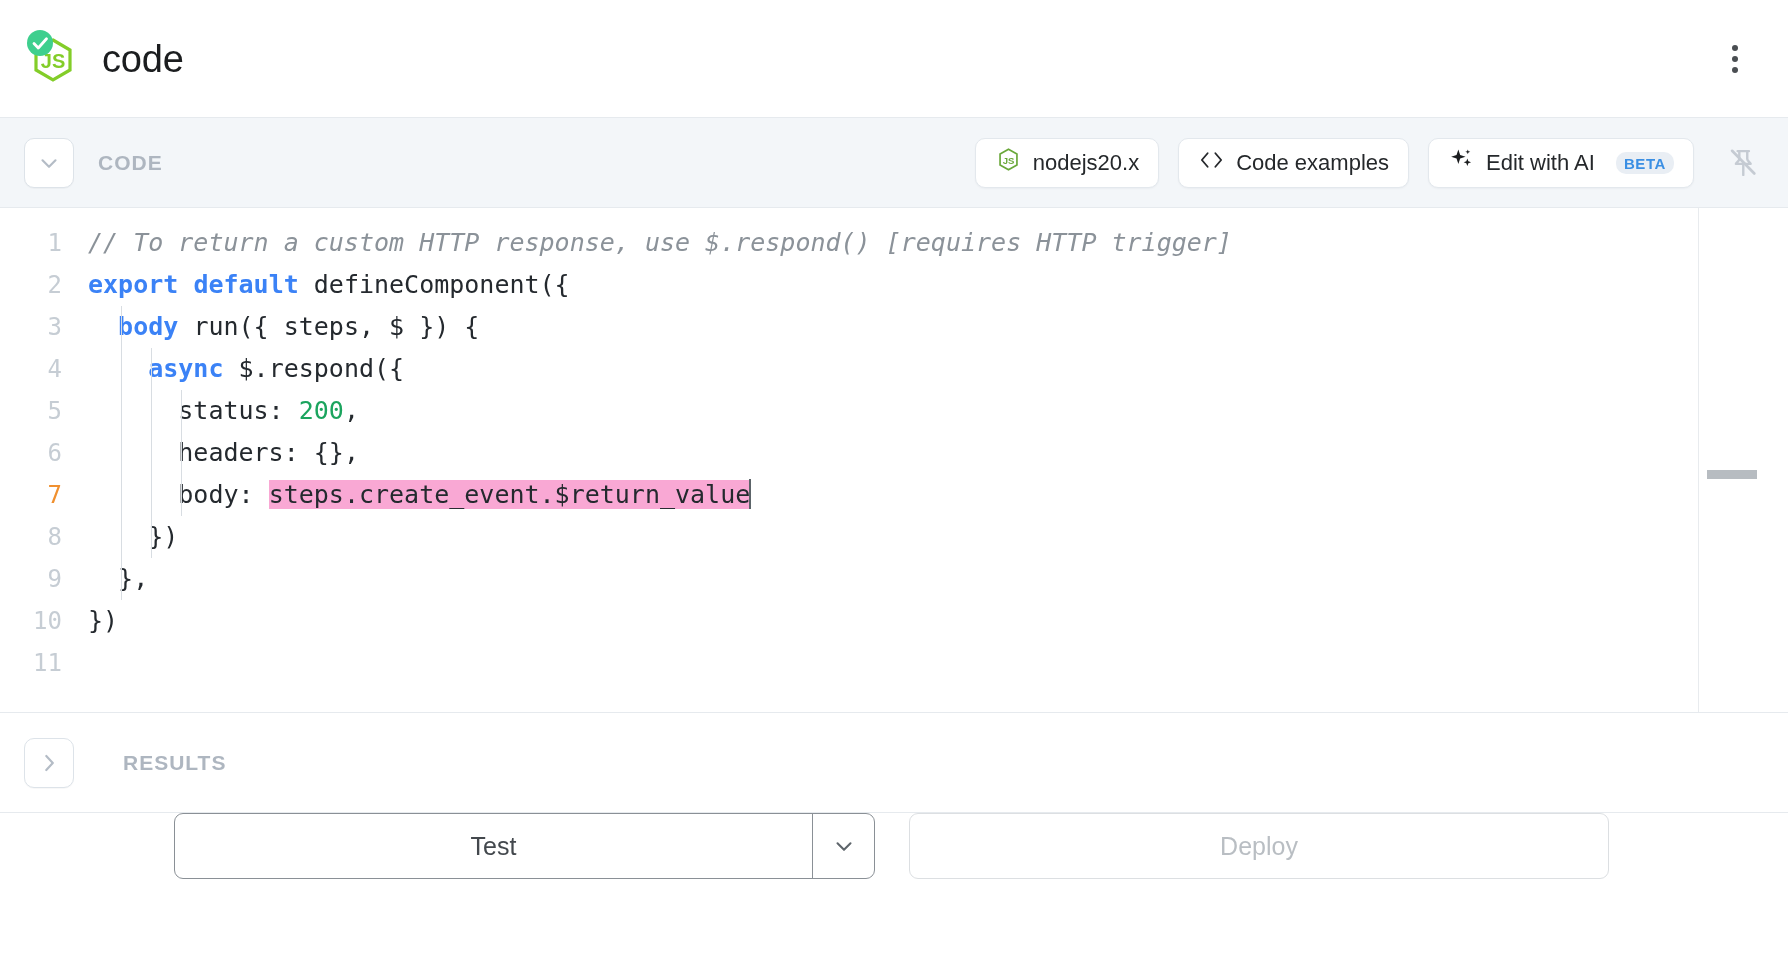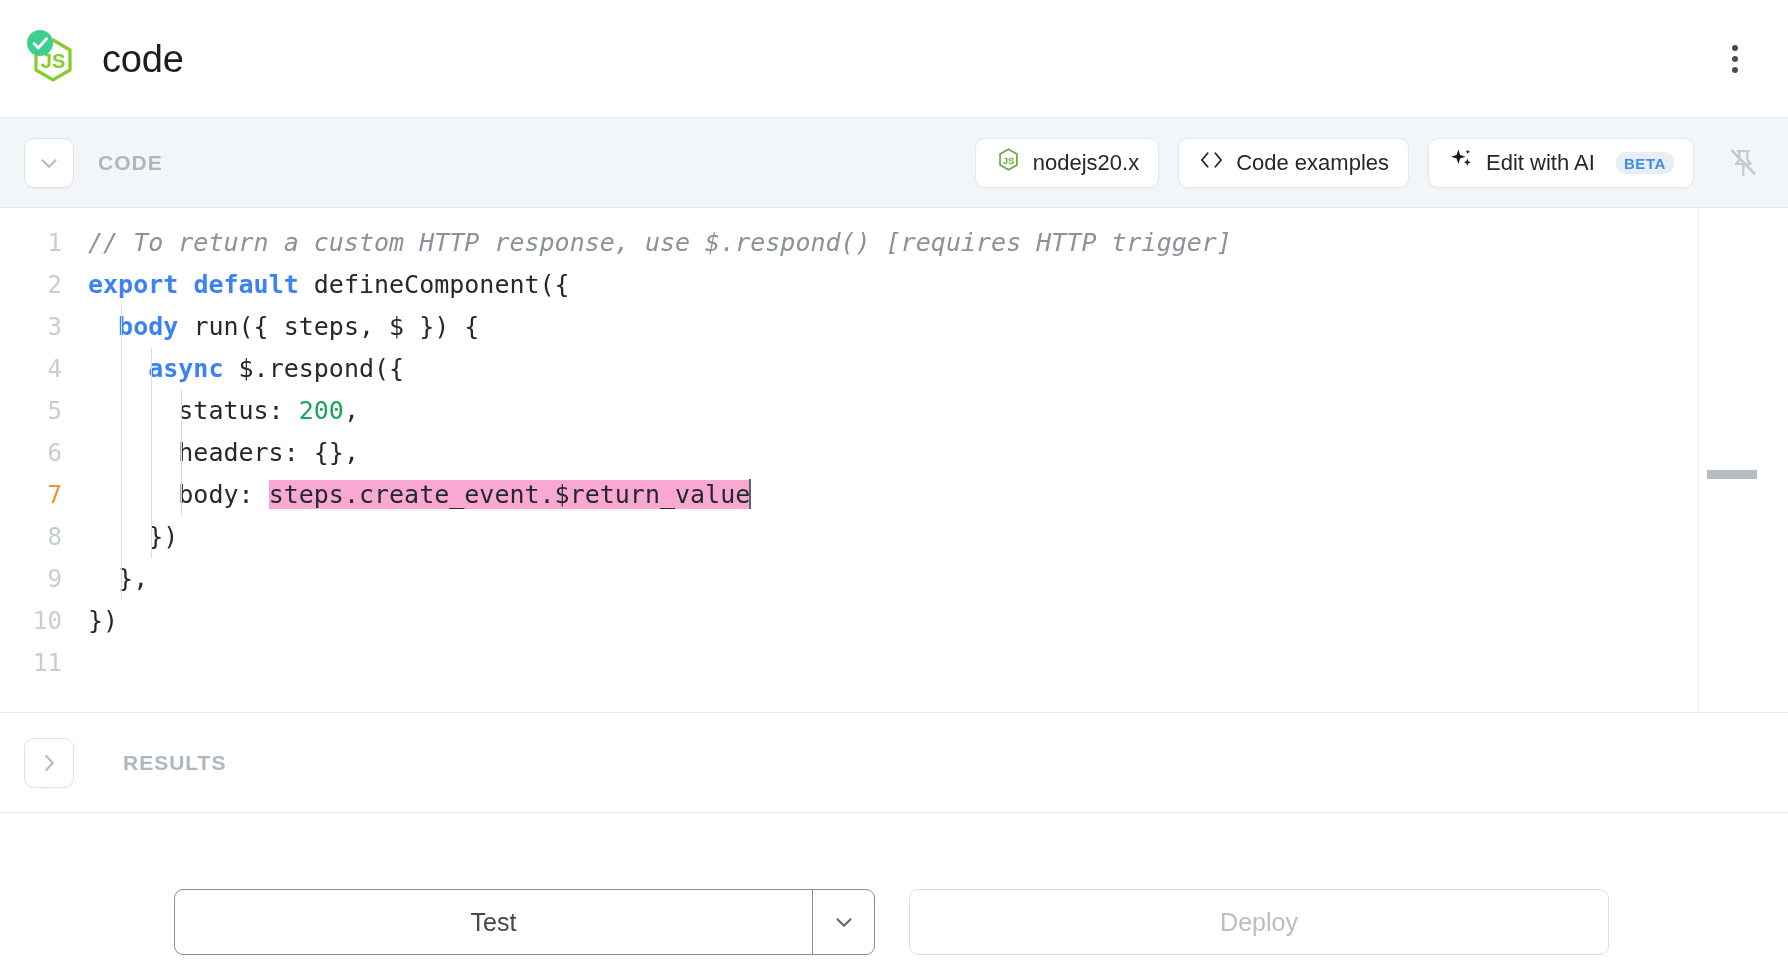--- a/index.html
+++ b/index.html
@@ -217,21 +217,21 @@
     display: flex;
     align-items: center;
     padding: 0 24px;
     gap: 25px;
   }
 
   
   .footer {
     flex: 1 1 auto;
     display: flex;
-    align-items: flex-end;
+    align-items: flex-start;
     padding: 0 0 15px 174px;
     background: #ffffff;
   }
   .split-btn {
     display: flex;
     height: 66px;
     border: 1px solid #8a9096;
     border-radius: 9px;
     overflow: hidden;
     background: #ffffff;

